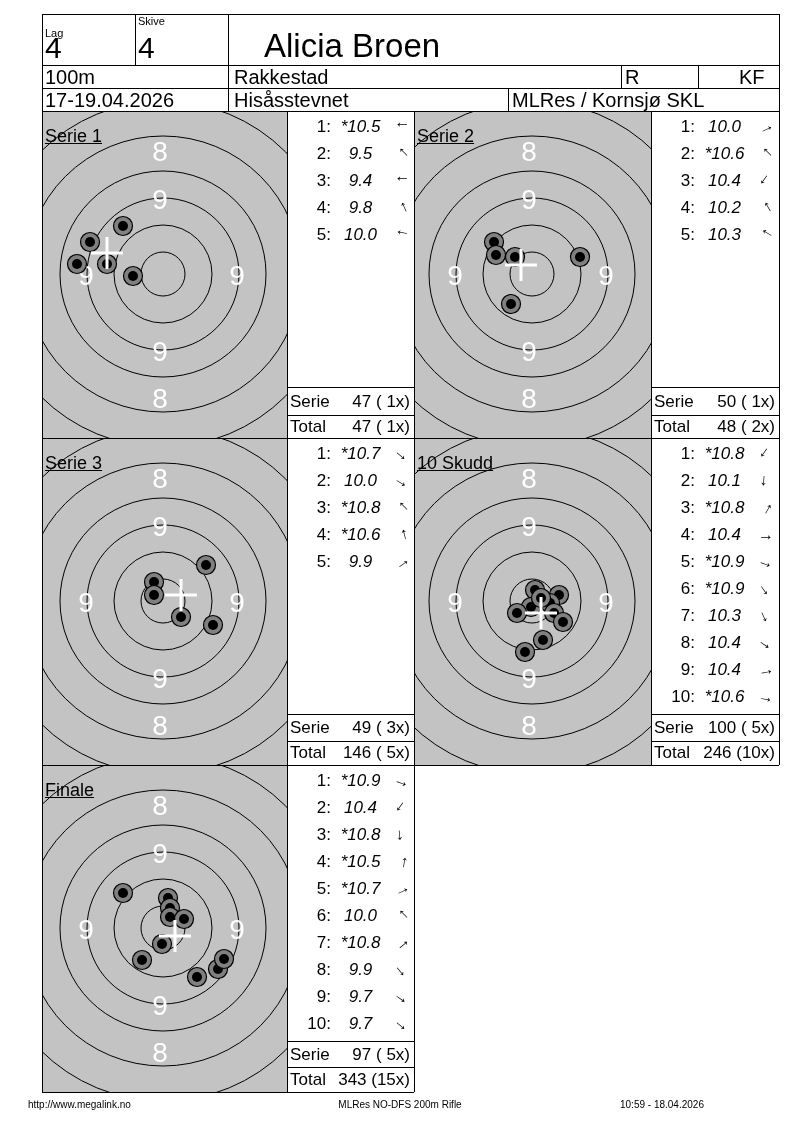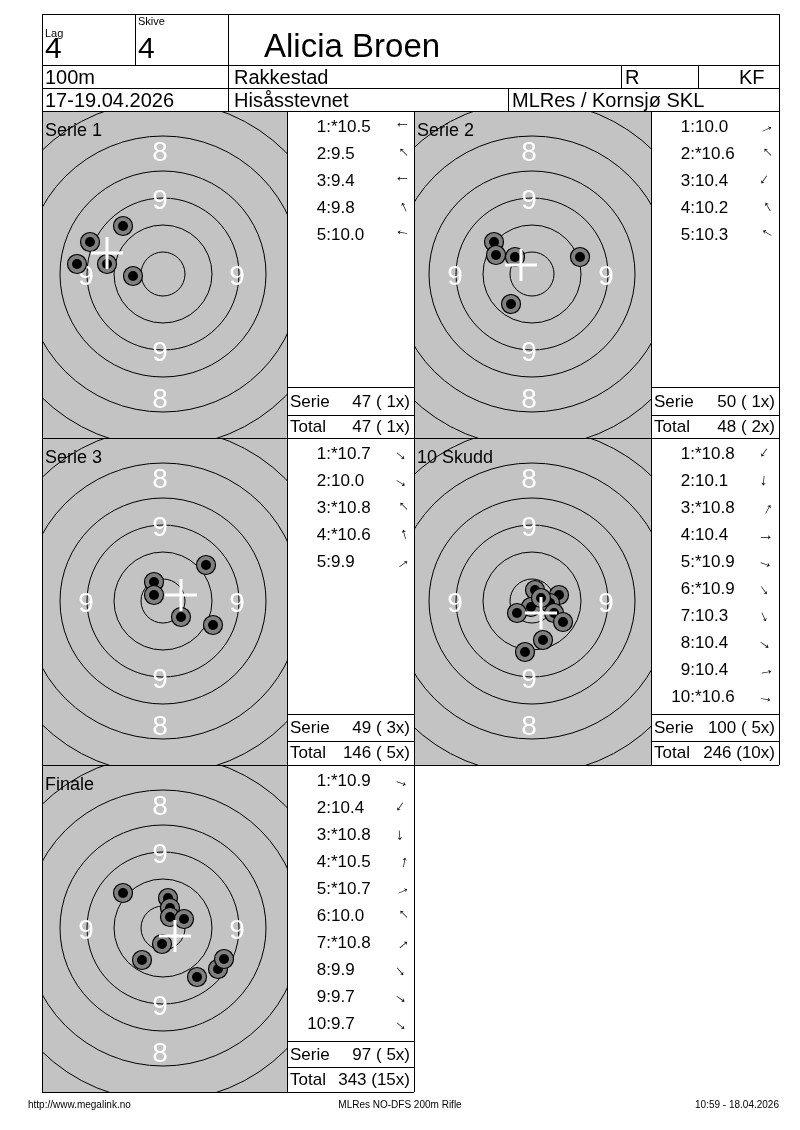--- a/index.html
+++ b/index.html
@@ -7,25 +7,25 @@
     width:800px;height:1130px;position:relative;background:#ffffff;
     font-family:"Liberation Sans", sans-serif;color:#000;overflow:hidden;
     -webkit-font-smoothing:antialiased;
   }
   .abs{position:absolute;}
   .cap{font-size:11px;line-height:11px;}
   .big{font-size:30px;line-height:30px;}
   .name{font-size:33px;line-height:33px;margin-left:30px;}
   .mid{font-size:20px;line-height:21px;}
   .foot{font-size:10px;line-height:12px;color:#000;}
-  .panel-title{position:absolute;left:3px;top:9px;font-size:18px;line-height:20px;}
+  .panel-title{position:absolute;left:3px;top:15px;font-size:18px;line-height:20px;text-decoration:underline;}
   .shots{position:absolute;}
   .shot-row{display:flex;height:27px;align-items:center;font-size:17px;}
   .shot-no{width:44px;text-align:right;}
-  .shot-val{width:59px;text-align:left;}
+  .shot-val{width:59px;text-align:center;font-style:italic;}
   .shot-arrow{width:24px;text-align:center;display:inline-block;font-size:16px;}
   .tot-row{position:absolute;display:flex;justify-content:space-between;align-items:center;
            font-size:17px;box-sizing:border-box;padding:0 4px 0 3px;}
   svg{display:block;}
   #gridlayer{position:absolute;left:0;top:0;pointer-events:none;}
 </style>
 </head>
 <body>
 
 <div class="abs cap" style="left:45px;top:28px">Lag</div>
@@ -546,13 +546,13 @@
     <line x1="287" y1="714" x2="414" y2="714" stroke="#000" stroke-width="1"></line>
     <line x1="287" y1="741" x2="414" y2="741" stroke="#000" stroke-width="1"></line>
     <line x1="651" y1="714" x2="779" y2="714" stroke="#000" stroke-width="1"></line>
     <line x1="651" y1="741" x2="779" y2="741" stroke="#000" stroke-width="1"></line>
     <line x1="287" y1="1041" x2="414" y2="1041" stroke="#000" stroke-width="1"></line>
     <line x1="287" y1="1067" x2="414" y2="1067" stroke="#000" stroke-width="1"></line>
   </svg>
 
 <div class="abs foot" style="left:28px;top:1099px">http://www.megalink.no</div>
 <div class="abs foot" style="left:250px;top:1099px;width:300px;text-align:center">MLRes NO-DFS 200m Rifle</div>
-<div class="abs foot" style="left:620px;top:1099px;width:159px;text-align:right">10:59 - 18.04.2026</div>
+<div class="abs foot" style="left:620px;top:1099px;width:159px;">10:59 - 18.04.2026</div>
 
 </body></html>

